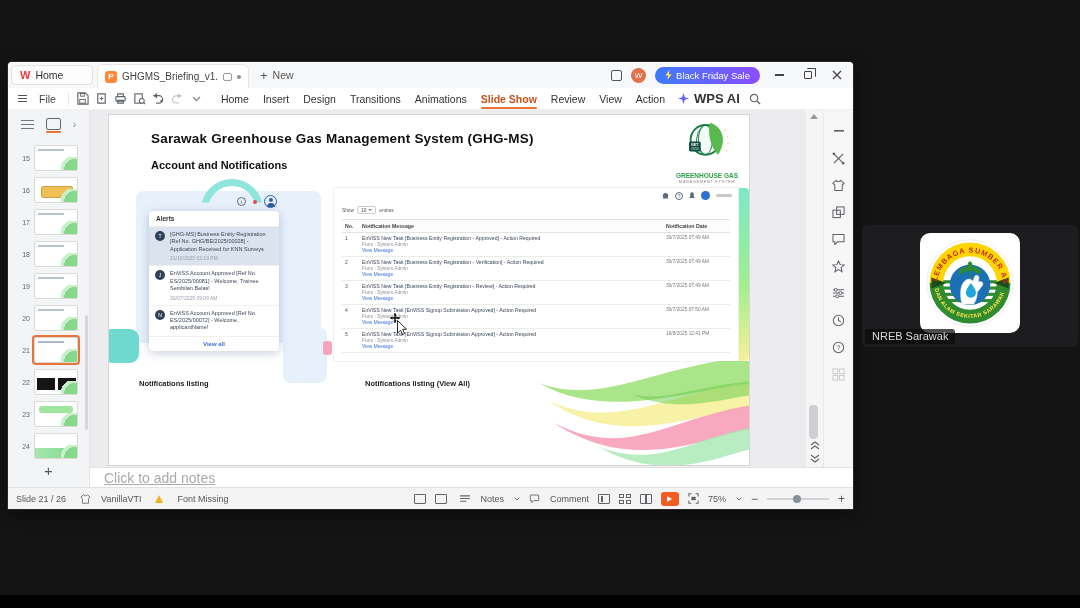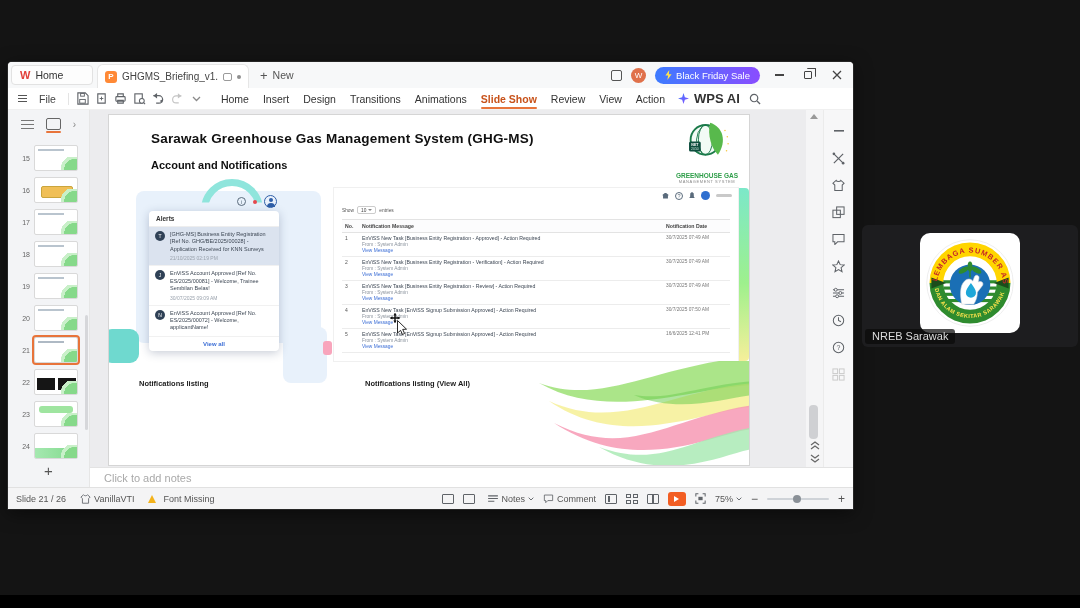--- a/index.html
+++ b/index.html
@@ -94,29 +94,29 @@
   .vs-thumb { position:absolute; left:3px; top:295px; width:9px; height:34px; background:#cfd0d3; border-radius:4px; }
   .vs-nav { position:absolute; left:0; bottom:4px; width:100%; display:flex; flex-direction:column; gap:4px; align-items:center; }
   .vs-nav svg { display:block; }
 
   .rtools { position:absolute; left:815px; top:48px; width:30px; height:357px; background:#f7f7f8;
     border-left:1px solid #ebebeb; display:flex; flex-direction:column; align-items:center; gap:13px; padding-top:14px; }
   .rtools .tic { width:14px; height:14px; display:flex; align-items:center; justify-content:center; }
 
   .notesbar { position:absolute; left:82px; top:405px; right:0; height:20px; background:#fff; border-top:1px solid #e3e3e3;
     display:flex; align-items:center; padding-left:14px; }
-  .notesbar span { font-size:11px; color:#a9a9a9; }
+  .notesbar span { font-size:14px; color:#a9a9a9;text-decoration:underline; }
 
   .statusbar { position:absolute; left:0; bottom:0; right:0; height:22px; background:#f4f4f5; border-top:1px solid #e1e1e1;
     display:flex; align-items:center; font-size:9px; color:#555; padding:8px 8px; border-radius:0 0 2px 2px; }
   .sb-left { display:flex; align-items:center; gap:14px; }
   .sb-right { margin-left:auto; display:flex; align-items:center; gap:9px; }
   .warn-tri { width:0; height:0; border-left:4.5px solid transparent; border-right:4.5px solid transparent;
     border-bottom:8px solid #f3b21b; position:relative; display:inline-block; margin-right:4px; }
-  .sb-item { display:flex; align-items:center; gap:3px; }
+  .sb-item { display:flex; align-items:center; gap:10px; }
   .view-ic { width:12px; height:10px; border:1.2px solid #5f6368; border-radius:1px; position:relative; }
   .view-ic.sorter { border:none; }
   .view-ic.sorter i { position:absolute; width:5px; height:4px; border:1.1px solid #5f6368; }
   .view-ic.sorter i:nth-child(1){left:0;top:0;} .view-ic.sorter i:nth-child(2){right:0;top:0;}
   .view-ic.sorter i:nth-child(3){left:0;bottom:0;} .view-ic.sorter i:nth-child(4){right:0;bottom:0;}
   .view-ic.normal::after { content:""; position:absolute; left:2px; top:1px; width:2.5px; height:6px; background:#5f6368; }
   .view-ic.read::after { content:""; position:absolute; left:4.5px; top:0; width:1.2px; height:8px; background:#5f6368; }
   .play-btn { width:18px; height:14px; background:#f25d22; border-radius:3px; display:flex; align-items:center; justify-content:center; }
   .play-btn i { width:0; height:0; border-top:3.5px solid transparent; border-bottom:3.5px solid transparent; border-left:5.5px solid #fff; }
   .zoom-track { position:relative; width:62px; height:2px; background:#cfd3d8; border-radius:1px; }

